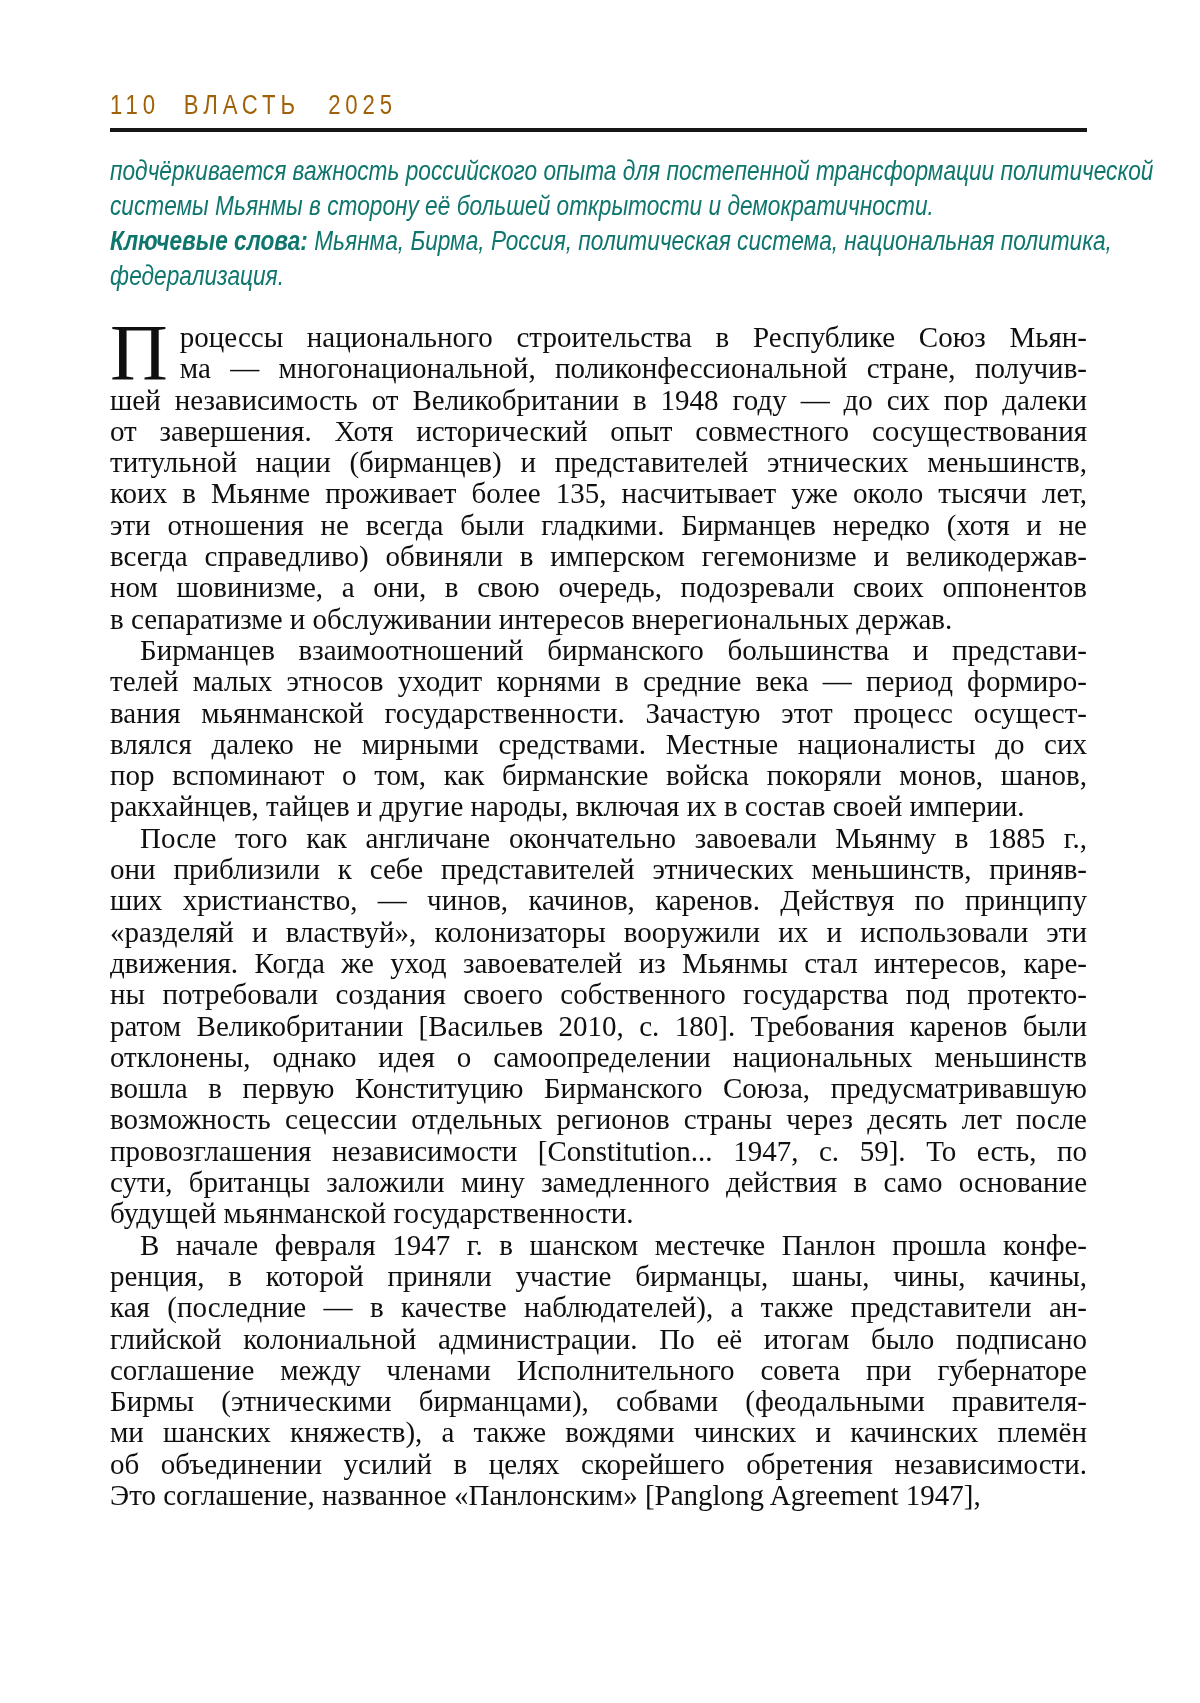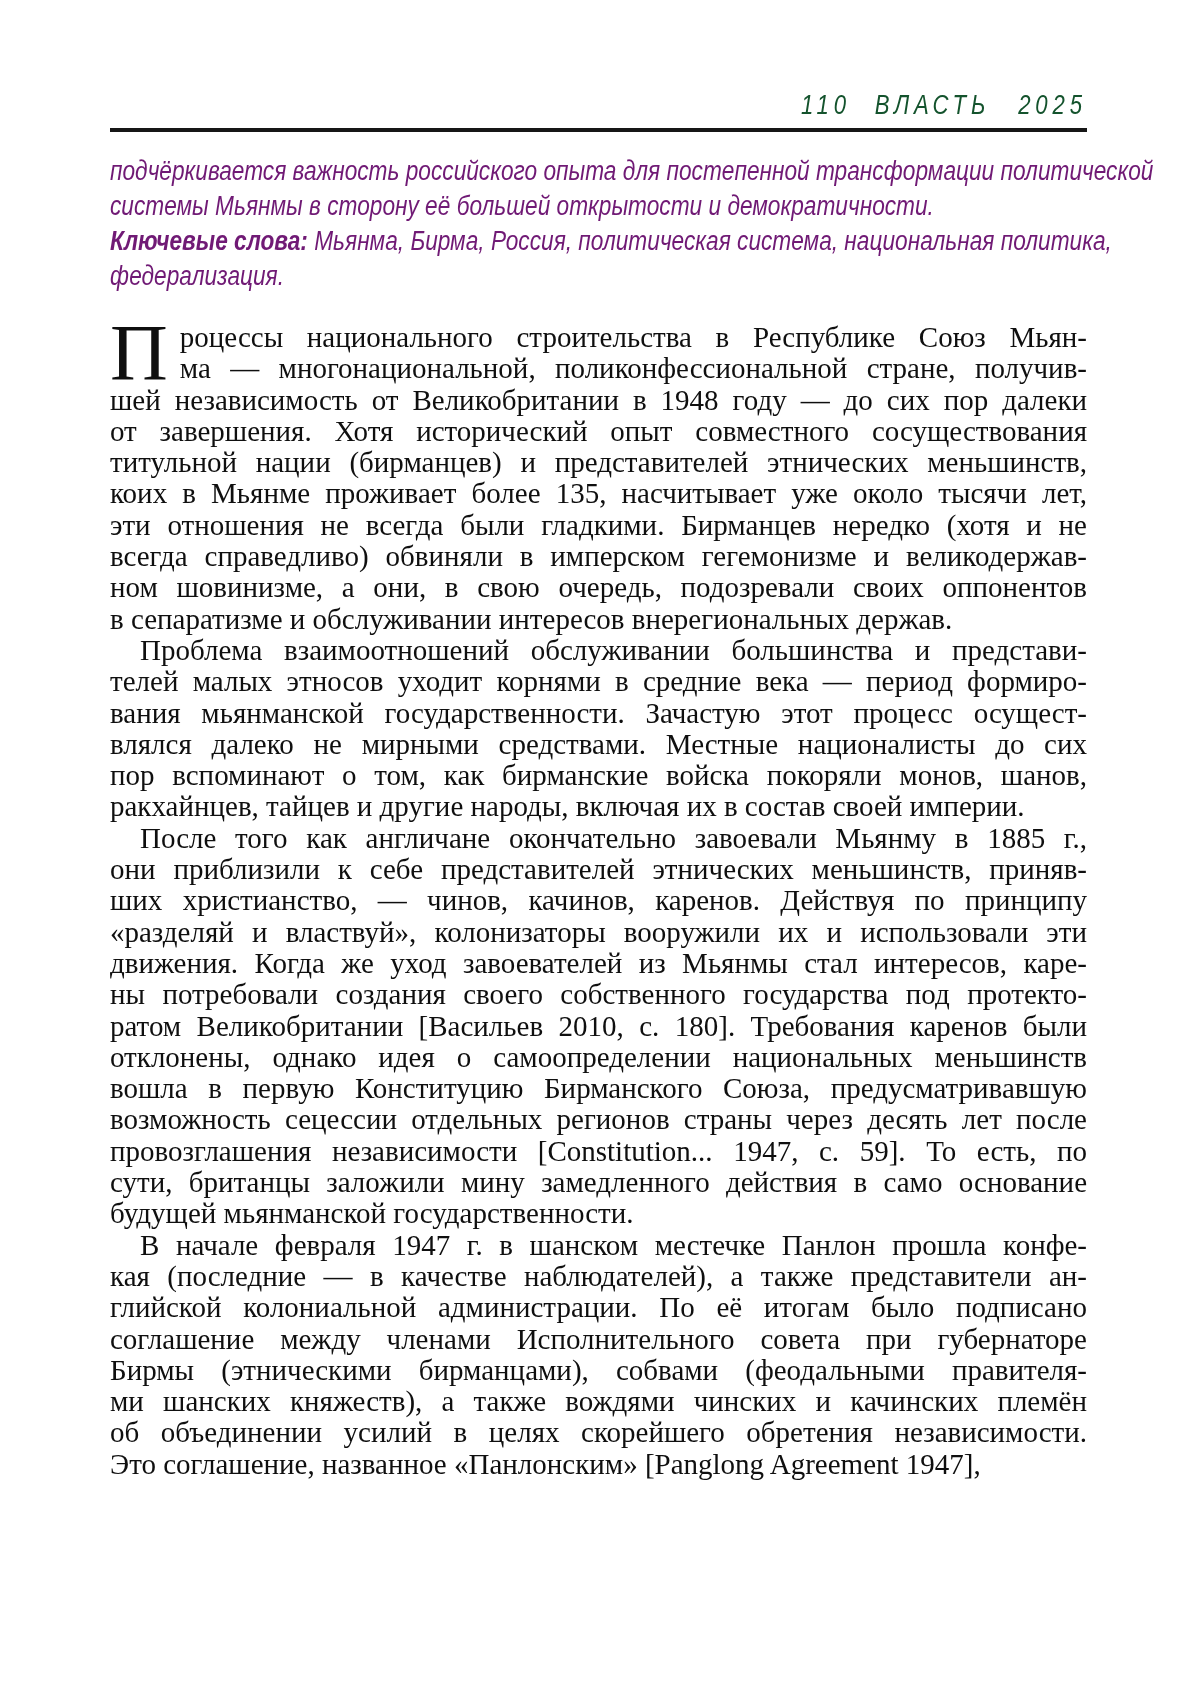--- a/index.html
+++ b/index.html
@@ -15,27 +15,26 @@
     background: #ffffff;
     color: #111111;
     box-sizing: border-box;
     padding: 90px 113px 0 110px;
     overflow: hidden;
   }
 
   
   .running-header {
     display: flex;
-    justify-content: flex-end;
+    justify-content: flex-start;
     align-items: baseline;
     font-family: "Liberation Sans", sans-serif;
     font-size: 27px;
     line-height: 30px;
-    color: #14532d;
-    font-style: italic;
+    color: #a16207;
   }
   .hdr {
     display: inline-block;
     letter-spacing: 6px;
     white-space: nowrap;
     transform: scaleX(0.82);
   }
   .hdr-left   { transform-origin: 0 50%; }
   .hdr-center { transform-origin: 50% 50%; }
   .hdr-right  { transform-origin: 100% 50%; }
@@ -46,21 +45,21 @@
     margin-top: 8px;
   }
 
   
   .abstract {
     margin-top: 22px;
     font-family: "Liberation Sans", sans-serif;
     font-style: italic;
     font-size: 27px;
     line-height: 35px;
-    color: #701a75;
+    color: #0f766e;
   }
   .abs-line { white-space: nowrap; }
   .cond {
     display: inline-block;
     transform: scaleX(0.84);
     transform-origin: 0 50%;
     white-space: nowrap;
   }
   .kw-label { font-weight: bold; }
 
@@ -118,21 +117,21 @@
         <div class="line">шей независимость от Великобритании в 1948 году — до сих пор далеки</div>
         <div class="line">от завершения. Хотя исторический опыт совместного сосуществования</div>
         <div class="line">титульной нации (бирманцев) и представителей этнических меньшинств,</div>
         <div class="line">коих в Мьянме проживает более 135, насчитывает уже около тысячи лет,</div>
         <div class="line">эти отношения не всегда были гладкими. Бирманцев нередко (хотя и не</div>
         <div class="line">всегда справедливо) обвиняли в имперском гегемонизме и великодержав-</div>
         <div class="line">ном шовинизме, а они, в свою очередь, подозревали своих оппонентов</div>
         <div class="line">в сепаратизме и обслуживании интересов внерегиональных держав.</div>
       </div>
       <div class="para indent">
-        <div class="line">Проблема взаимоотношений обслуживании большинства и представи-</div>
+        <div class="line">Бирманцев взаимоотношений бирманского большинства и представи-</div>
         <div class="line">телей малых этносов уходит корнями в средние века — период формиро-</div>
         <div class="line">вания мьянманской государственности. Зачастую этот процесс осущест-</div>
         <div class="line">влялся далеко не мирными средствами. Местные националисты до сих</div>
         <div class="line">пор вспоминают о том, как бирманские войска покоряли монов, шанов,</div>
         <div class="line">ракхайнцев, тайцев и другие народы, включая их в состав своей империи.</div>
       </div>
       <div class="para indent">
         <div class="line">После того как англичане окончательно завоевали Мьянму в 1885 г.,</div>
         <div class="line">они приблизили к себе представителей этнических меньшинств, приняв-</div>
         <div class="line">ших христианство, — чинов, качинов, каренов. Действуя по принципу</div>
@@ -142,20 +141,21 @@
         <div class="line">ратом Великобритании [Васильев 2010, с. 180]. Требования каренов были</div>
         <div class="line">отклонены, однако идея о самоопределении национальных меньшинств</div>
         <div class="line">вошла в первую Конституцию Бирманского Союза, предусматривавшую</div>
         <div class="line">возможность сецессии отдельных регионов страны через десять лет после</div>
         <div class="line">провозглашения независимости [Constitution... 1947, с. 59]. То есть, по</div>
         <div class="line">сути, британцы заложили мину замедленного действия в само основание</div>
         <div class="line">будущей мьянманской государственности.</div>
       </div>
       <div class="para indent">
         <div class="line">В начале февраля 1947 г. в шанском местечке Панлон прошла конфе-</div>
+        <div class="line">ренция, в которой приняли участие бирманцы, шаны, чины, качины,</div>
         <div class="line">кая (последние — в качестве наблюдателей), а также представители ан-</div>
         <div class="line">глийской колониальной администрации. По её итогам было подписано</div>
         <div class="line">соглашение между членами Исполнительного совета при губернаторе</div>
         <div class="line">Бирмы (этническими бирманцами), собвами (феодальными правителя-</div>
         <div class="line">ми шанских княжеств), а также вождями чинских и качинских племён</div>
         <div class="line">об объединении усилий в целях скорейшего обретения независимости.</div>
         <div class="line">Это соглашение, названное «Панлонским» [Panglong Agreement 1947],</div>
       </div>
     </article>
 

